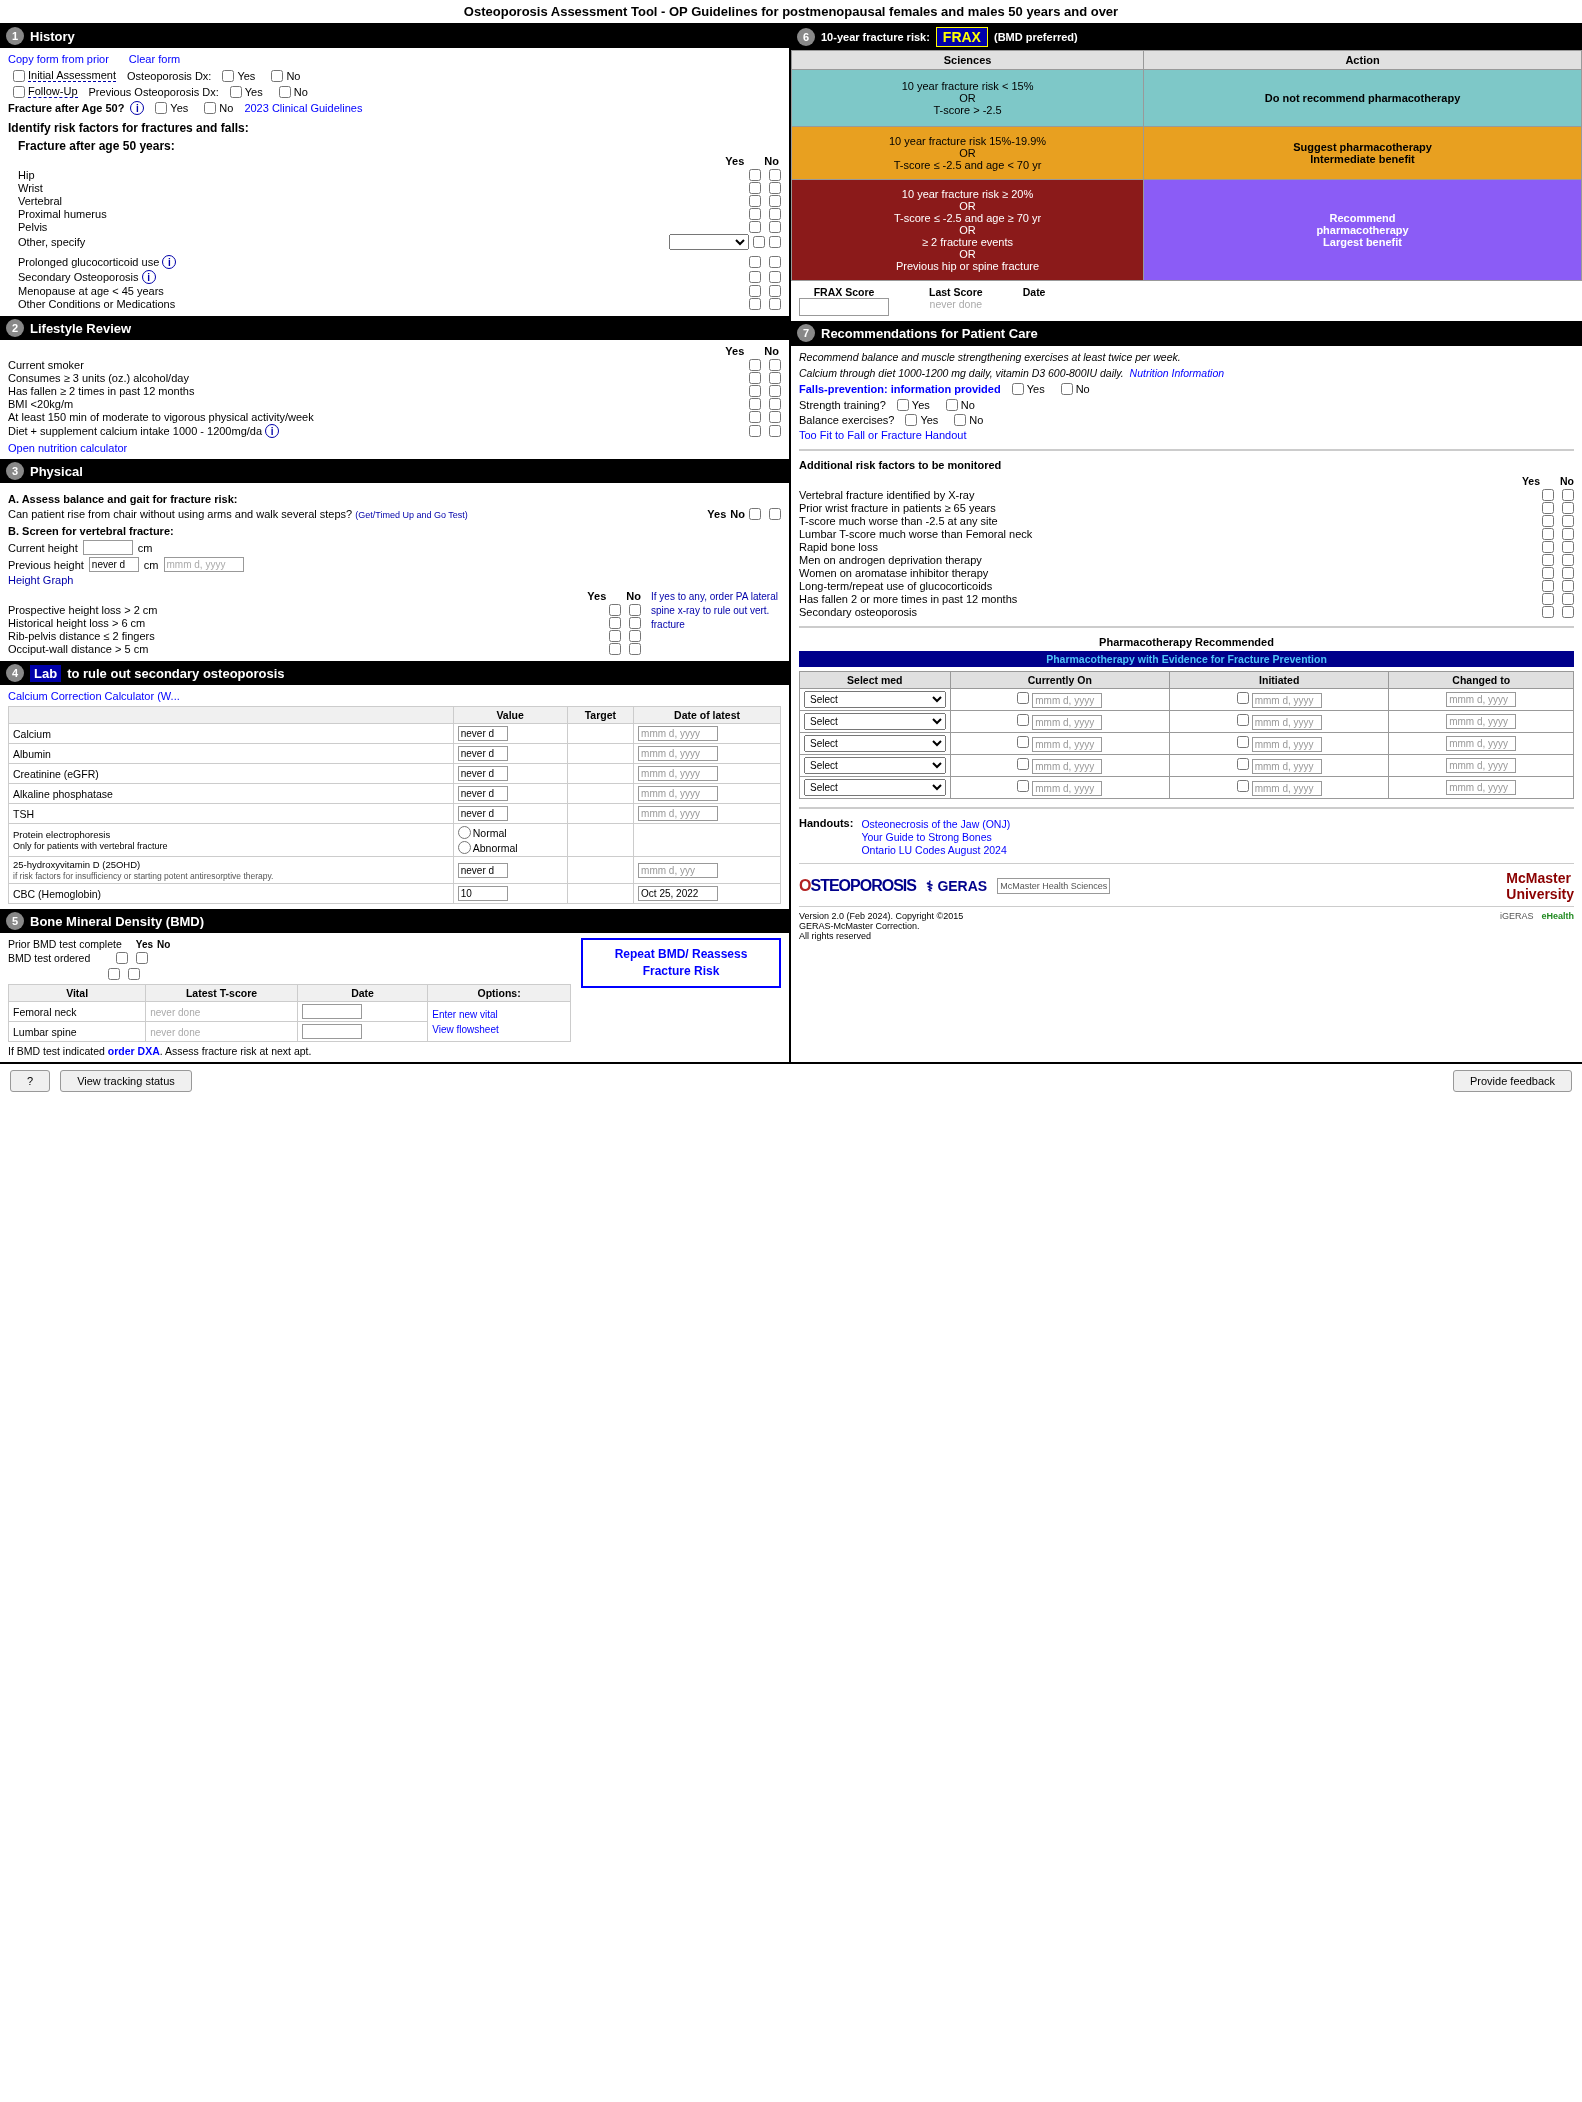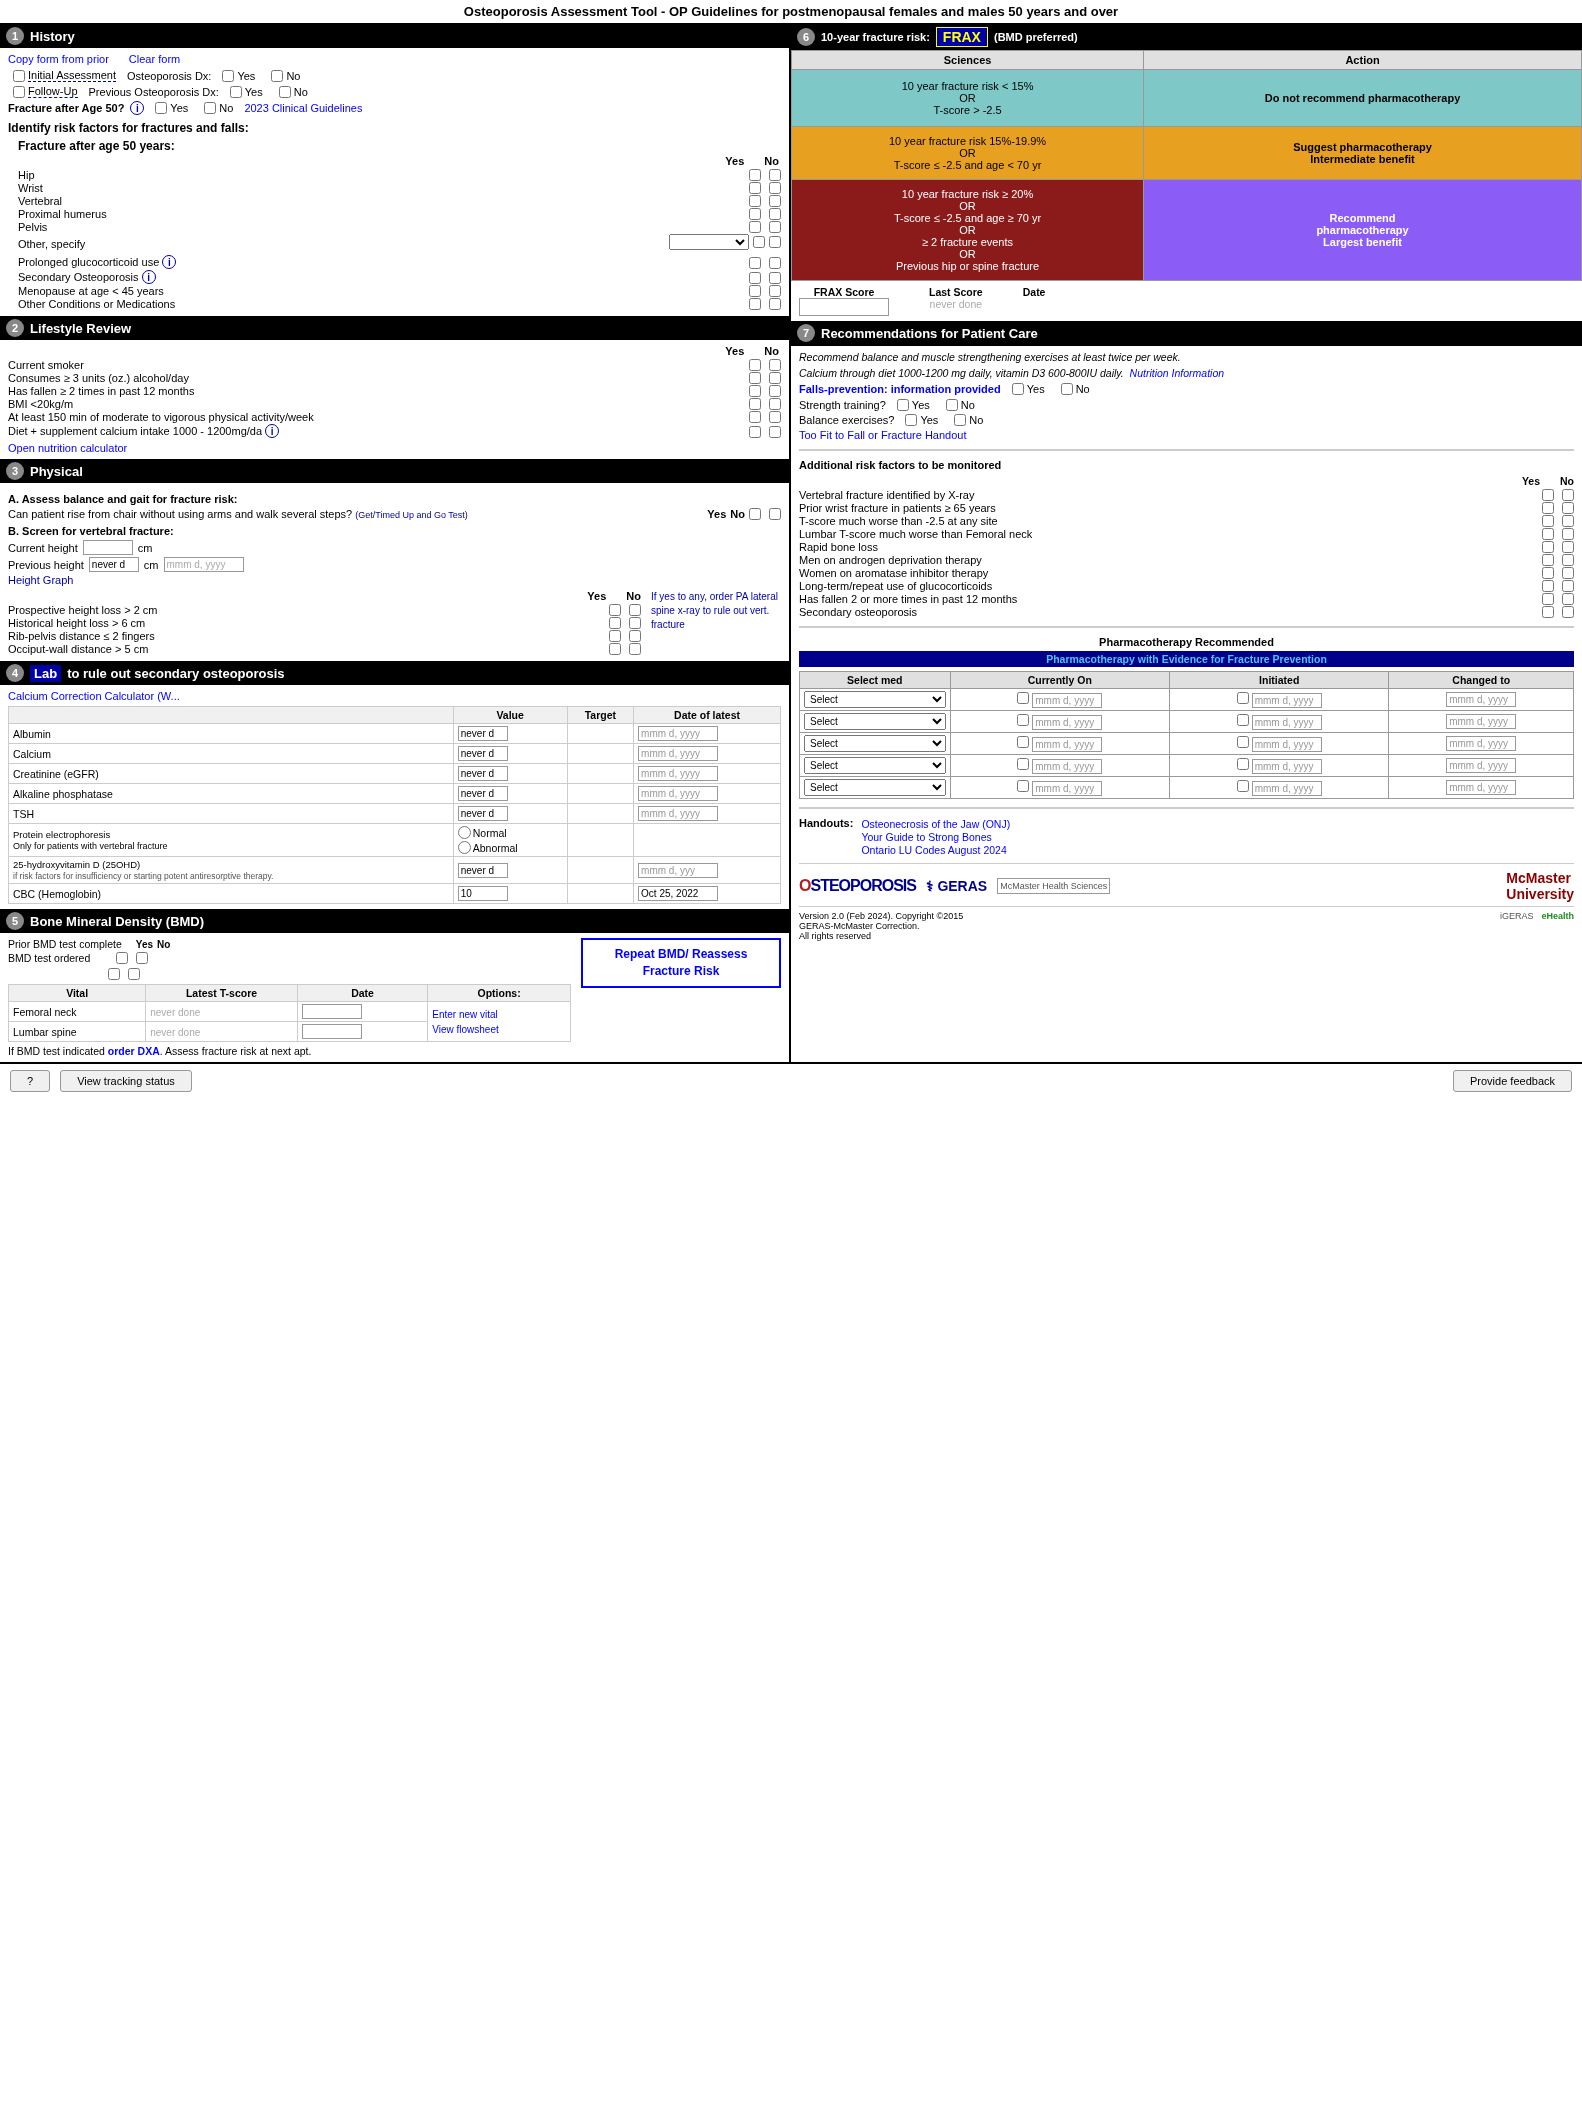--- a/index.html
+++ b/index.html
@@ -96,21 +96,21 @@
     
     .info-icon { color: #00a; cursor: pointer; font-weight: bold; font-size: 10px; border: 1px solid #00a; border-radius: 50%; width: 14px; height: 14px; display: inline-flex; align-items: center; justify-content: center; }
     
     .handout-link { color: blue; cursor: pointer; display: block; margin: 1px 0; font-size: 10.5px; }
     
     .dxa-note { color: #000; font-size: 10.5px; margin-top: 3px; }
     .dxa-note span { color: blue; }
     
     .checkbox-inline { display: inline-flex; align-items: center; gap: 3px; margin: 0 5px; }
     
-    .row-item { display: flex; align-items: flex-end; justify-content: space-between; margin: 1px 0; }
+    .row-item { display: flex; align-items: center; justify-content: space-between; margin: 1px 0; }
     .row-label { flex: 1; }
     .row-checks { display: flex; gap: 8px; align-items: center; min-width: 55px; justify-content: flex-end; }
     
     .vert-header { display: flex; justify-content: flex-end; gap: 20px; font-weight: bold; padding-right: 2px; margin-bottom: 2px; }
     
     .height-row { display: flex; align-items: center; gap: 5px; margin: 2px 0; }
     
     .pharma-subtitle { background: #00008b; color: #4fc3f7; text-align: center; font-weight: bold; font-size: 10.5px; padding: 2px; }
   </style>
 </head>
@@ -411,27 +411,27 @@
           <thead>
             <tr>
               <th></th>
               <th>Value</th>
               <th>Target</th>
               <th>Date of latest</th>
             </tr>
           </thead>
           <tbody>
             <tr>
-              <td>Albumin</td>
+              <td>Calcium</td>
               <td><input type="text" style="width: 50px;" value="never d"></td>
               <td></td>
               <td><input type="text" style="width: 80px;" value="mmm d, yyyy" class="date-input"></td>
             </tr>
             <tr>
-              <td>Calcium</td>
+              <td>Albumin</td>
               <td><input type="text" style="width: 50px;" value="never d"></td>
               <td></td>
               <td><input type="text" style="width: 80px;" value="mmm d, yyyy" class="date-input"></td>
             </tr>
             <tr>
               <td>Creatinine (eGFR)</td>
               <td><input type="text" style="width: 50px;" value="never d"></td>
               <td></td>
               <td><input type="text" style="width: 80px;" value="mmm d, yyyy" class="date-input"></td>
             </tr>

